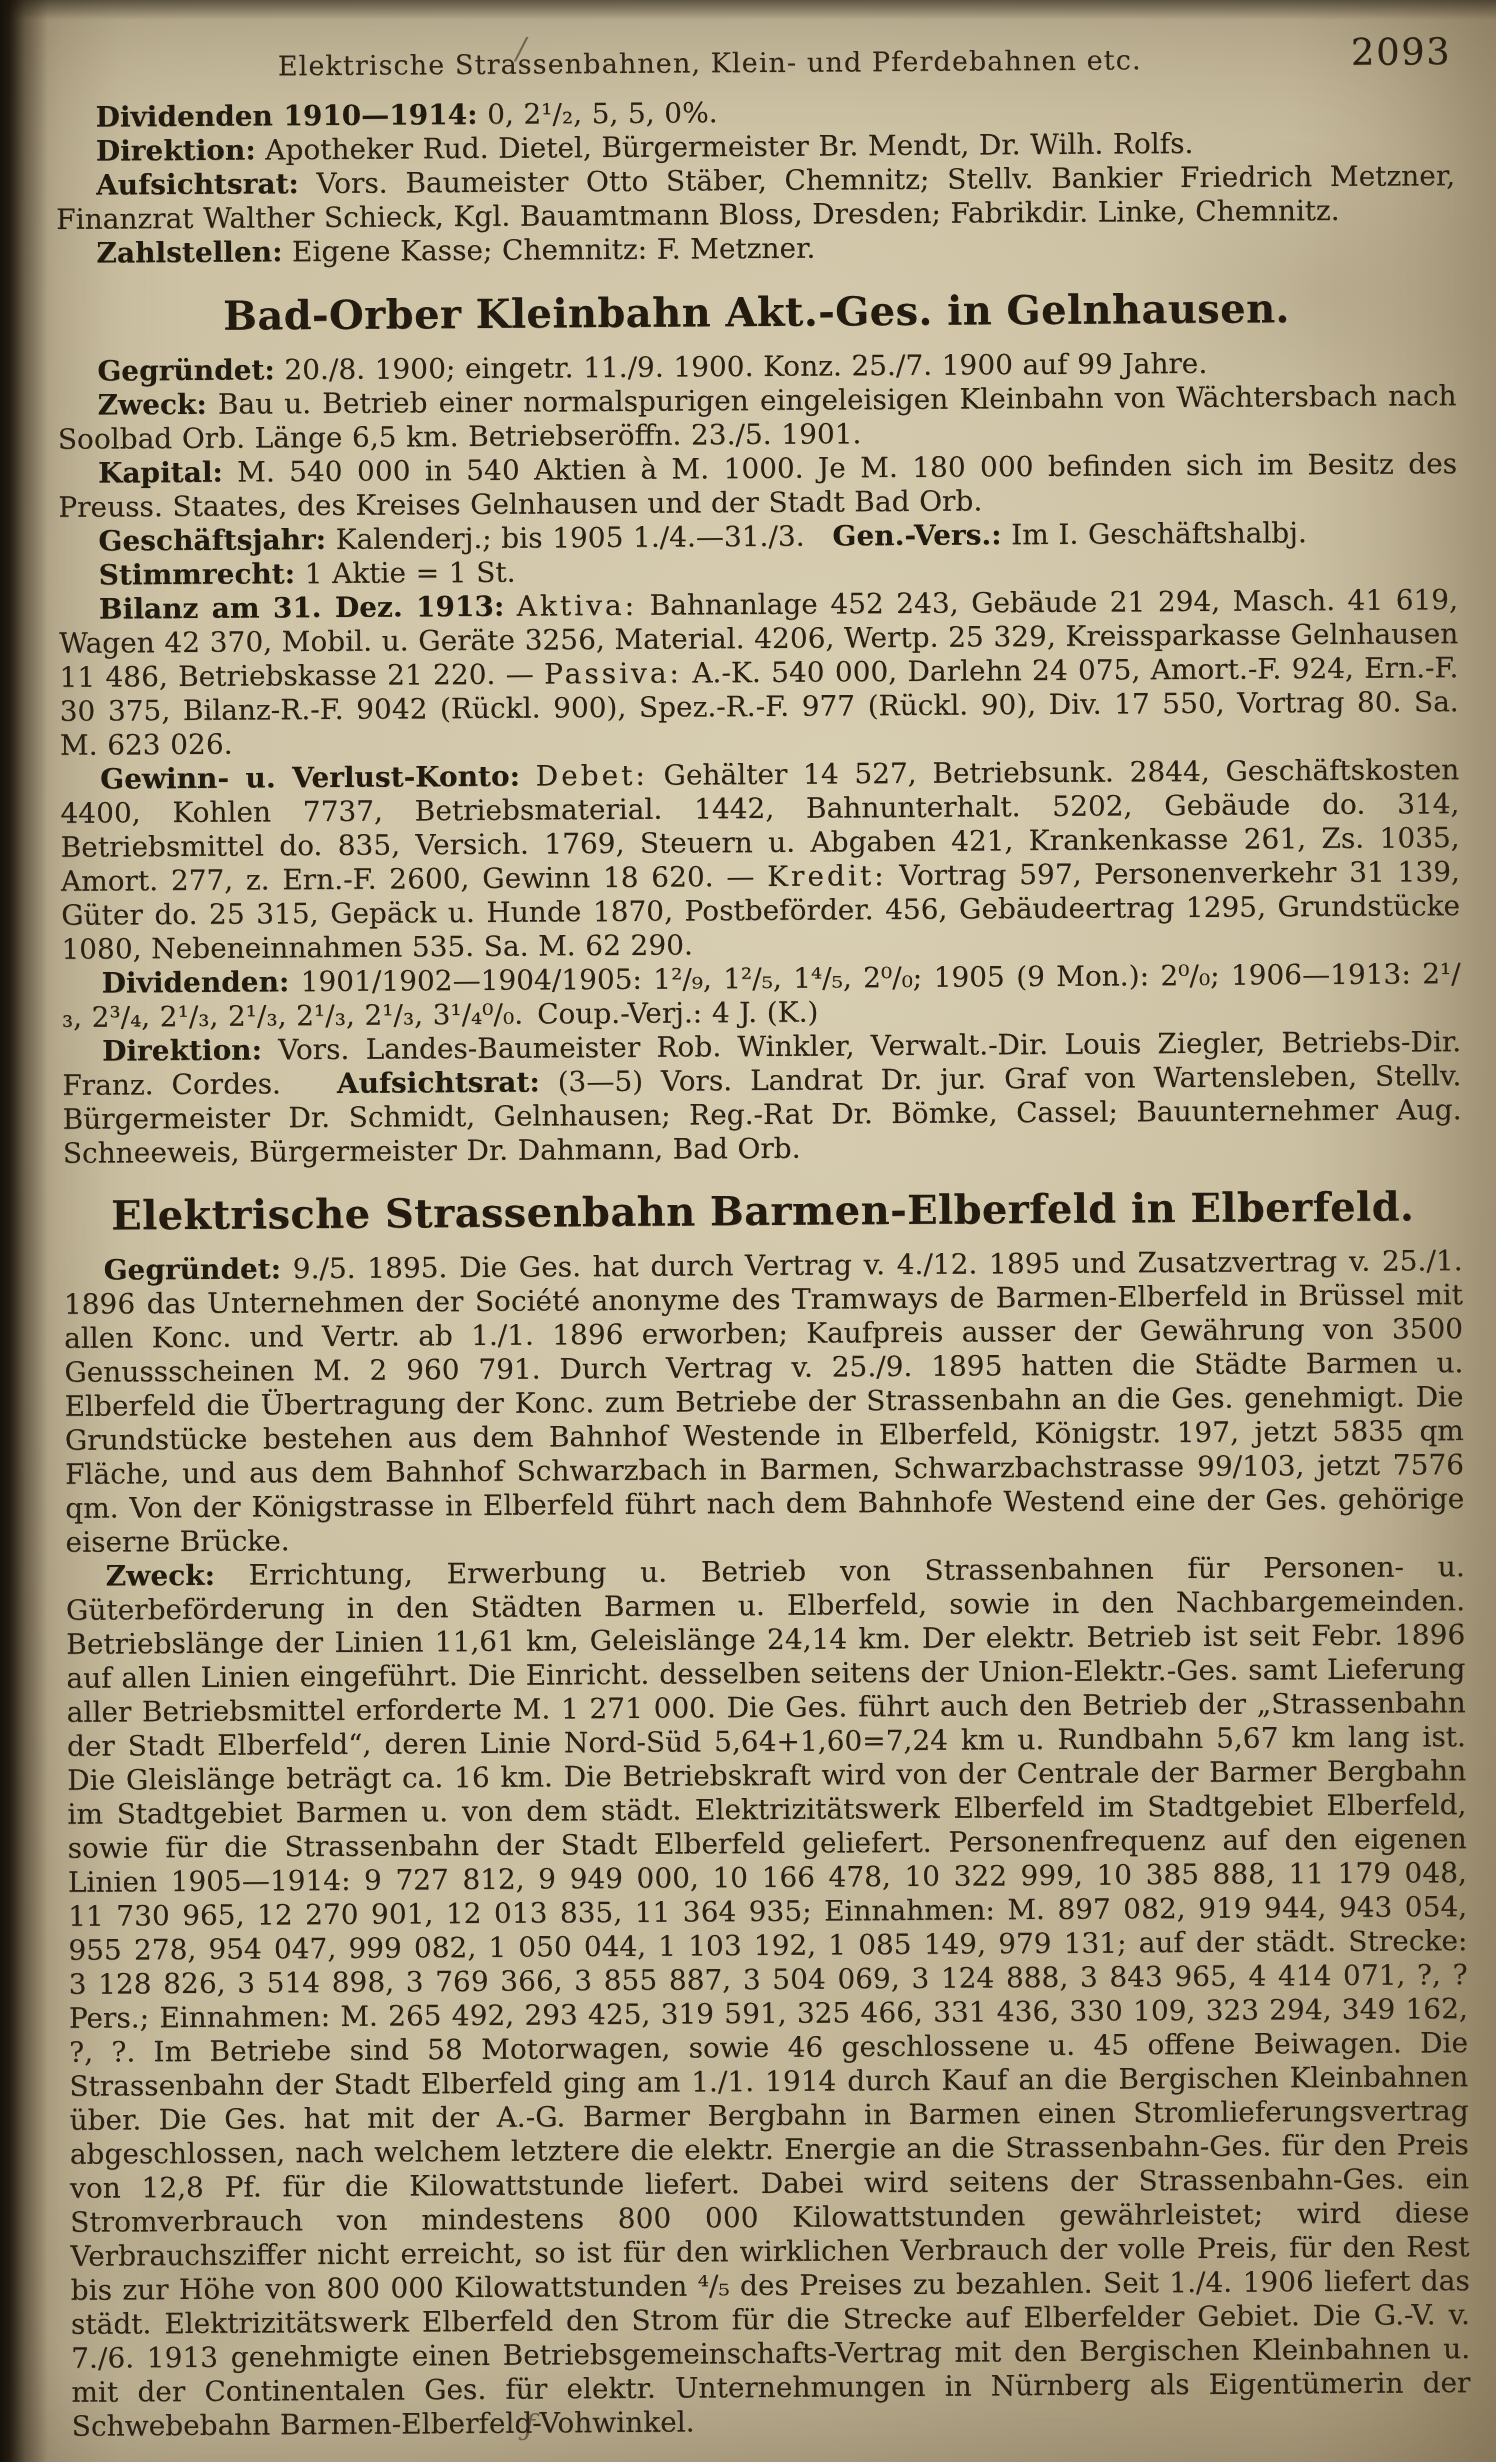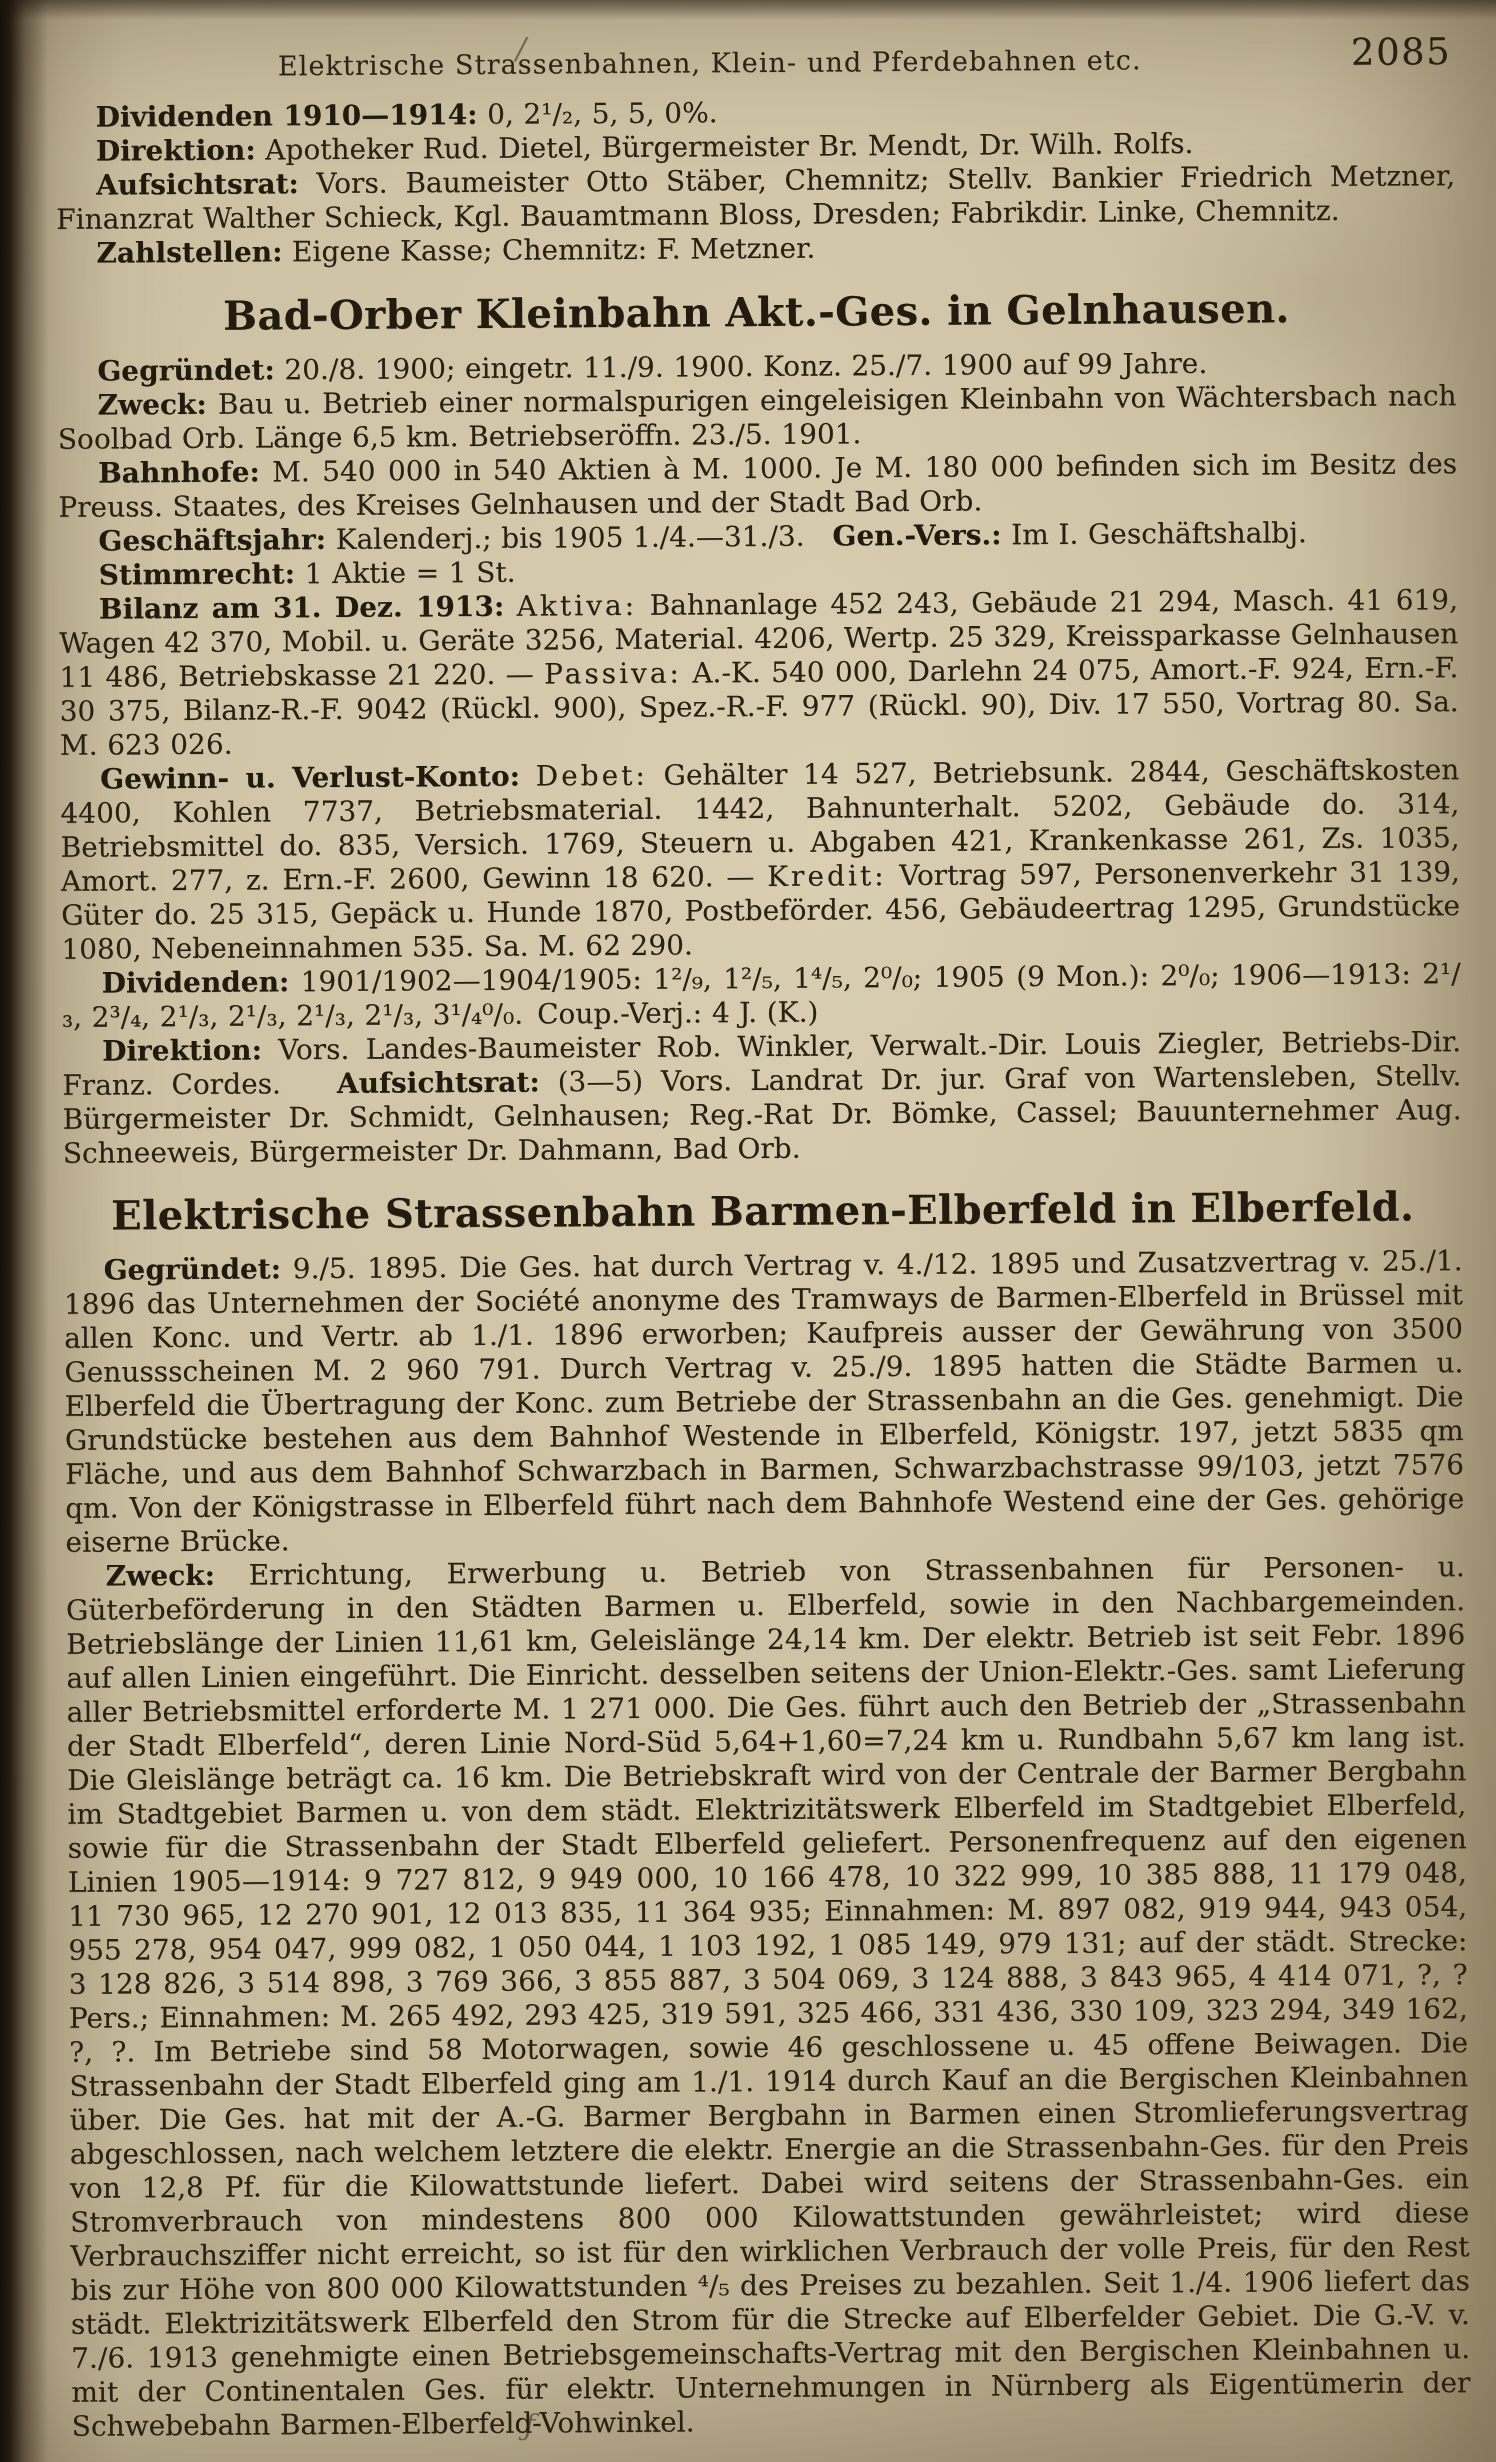--- a/index.html
+++ b/index.html
@@ -73,34 +73,34 @@
   <div class="topshadow"></div>
   <div class="stain stain-a"></div>
   <div class="stain stain-b"></div>
 
   <span class="pen-mark pen-mark-top">/</span>
   <span class="pen-mark pen-mark-bottom">ƒ</span>
 
   <div class="content">
     <header class="pagehead">
       <div class="running-title">Elektrische Strassenbahnen, Klein- und Pferdebahnen etc.</div>
-      <div class="page-number">2085</div>
+      <div class="page-number">2093</div>
     </header>
     <main>
         <section class="entry">
           <p class="para"><b>Dividenden 1910—1914:</b> 0, 2¹/₂, 5, 5, 0%.</p>
           <p class="para"><b>Direktion:</b> Apotheker Rud. Dietel, Bürgermeister Br. Mendt, Dr. Wilh. Rolfs.</p>
           <p class="para"><b>Aufsichtsrat:</b> Vors. Baumeister Otto Stäber, Chemnitz; Stellv. Bankier Friedrich Metzner, Finanzrat Walther Schieck, Kgl. Bauamtmann Bloss, Dresden; Fabrikdir. Linke, Chemnitz.</p>
           <p class="para"><b>Zahlstellen:</b> Eigene Kasse; Chemnitz: F. Metzner.</p>
         </section>
         <section class="entry">
           <h2 class="entry-title">Bad-Orber Kleinbahn Akt.-Ges. in Gelnhausen.</h2>
           <p class="para"><b>Gegründet:</b> 20./8. 1900; eingetr. 11./9. 1900. Konz. 25./7. 1900 auf 99 Jahre.</p>
           <p class="para"><b>Zweck:</b> Bau u. Betrieb einer normalspurigen eingeleisigen Kleinbahn von Wächtersbach nach Soolbad Orb. Länge 6,5 km. Betriebseröffn. 23./5. 1901.</p>
-          <p class="para"><b>Bahnhofe:</b> M. 540&nbsp;000 in 540 Aktien à M. 1000. Je M. 180&nbsp;000 befinden sich im Besitz des Preuss. Staates, des Kreises Gelnhausen und der Stadt Bad Orb.</p>
+          <p class="para"><b>Kapital:</b> M. 540&nbsp;000 in 540 Aktien à M. 1000. Je M. 180&nbsp;000 befinden sich im Besitz des Preuss. Staates, des Kreises Gelnhausen und der Stadt Bad Orb.</p>
           <p class="para"><b>Geschäftsjahr:</b> Kalenderj.; bis 1905 1./4.—31./3. <b>Gen.-Vers.:</b> Im I. Geschäftshalbj.</p>
           <p class="para"><b>Stimmrecht:</b> 1 Aktie = 1 St.</p>
           <p class="para"><b>Bilanz am 31. Dez. 1913:</b> <span class="sperr">Aktiva:</span> Bahnanlage 452&nbsp;243, Gebäude 21&nbsp;294, Masch. 41&nbsp;619, Wagen 42&nbsp;370, Mobil. u. Geräte 3256, Material. 4206, Wertp. 25&nbsp;329, Kreissparkasse Gelnhausen 11&nbsp;486, Betriebskasse 21&nbsp;220. — <span class="sperr">Passiva:</span> A.-K. 540&nbsp;000, Darlehn 24&nbsp;075, Amort.-F. 924, Ern.-F. 30&nbsp;375, Bilanz-R.-F. 9042 (Rückl. 900), Spez.-R.-F. 977 (Rückl. 90), Div. 17&nbsp;550, Vortrag 80. Sa. M. 623&nbsp;026.</p>
           <p class="para"><b>Gewinn- u. Verlust-Konto:</b> <span class="sperr">Debet:</span> Gehälter 14&nbsp;527, Betriebsunk. 2844, Geschäftskosten 4400, Kohlen 7737, Betriebsmaterial. 1442, Bahnunterhalt. 5202, Gebäude do. 314, Betriebsmittel do. 835, Versich. 1769, Steuern u. Abgaben 421, Krankenkasse 261, Zs. 1035, Amort. 277, z. Ern.-F. 2600, Gewinn 18&nbsp;620. — <span class="sperr">Kredit:</span> Vortrag 597, Personenverkehr 31&nbsp;139, Güter do. 25&nbsp;315, Gepäck u. Hunde 1870, Postbeförder. 456, Gebäudeertrag 1295, Grundstücke 1080, Nebeneinnahmen 535. Sa. M. 62&nbsp;290.</p>
           <p class="para"><b>Dividenden:</b> 1901/1902—1904/1905: 1²/₉, 1²/₅, 1⁴/₅, 2⁰/₀; 1905 (9 Mon.): 2⁰/₀; 1906—1913: 2¹/₃, 2³/₄, 2¹/₃, 2¹/₃, 2¹/₃, 2¹/₃, 3¹/₄⁰/₀. Coup.-Verj.: 4 J. (K.)</p>
           <p class="para"><b>Direktion:</b> Vors. Landes-Baumeister Rob. Winkler, Verwalt.-Dir. Louis Ziegler, Betriebs-Dir. Franz. Cordes.  <b>Aufsichtsrat:</b> (3—5) Vors. Landrat Dr. jur. Graf von Wartensleben, Stellv. Bürgermeister Dr. Schmidt, Gelnhausen; Reg.-Rat Dr. Bömke, Cassel; Bauunternehmer Aug. Schneeweis, Bürgermeister Dr. Dahmann, Bad Orb.</p>
         </section>
         <section class="entry">
           <h2 class="entry-title">Elektrische Strassenbahn Barmen-Elberfeld in Elberfeld.</h2>
           <p class="para"><b>Gegründet:</b> 9./5. 1895. Die Ges. hat durch Vertrag v. 4./12. 1895 und Zusatzvertrag v. 25./1. 1896 das Unternehmen der Société anonyme des Tramways de Barmen-Elberfeld in Brüssel mit allen Konc. und Vertr. ab 1./1. 1896 erworben; Kaufpreis ausser der Gewährung von 3500 Genussscheinen M. 2&nbsp;960&nbsp;791. Durch Vertrag v. 25./9. 1895 hatten die Städte Barmen u. Elberfeld die Übertragung der Konc. zum Betriebe der Strassenbahn an die Ges. genehmigt. Die Grundstücke bestehen aus dem Bahnhof Westende in Elberfeld, Königstr. 197, jetzt 5835 qm Fläche, und aus dem Bahnhof Schwarzbach in Barmen, Schwarzbachstrasse 99/103, jetzt 7576 qm. Von der Königstrasse in Elberfeld führt nach dem Bahnhofe Westend eine der Ges. gehörige eiserne Brücke.</p>

